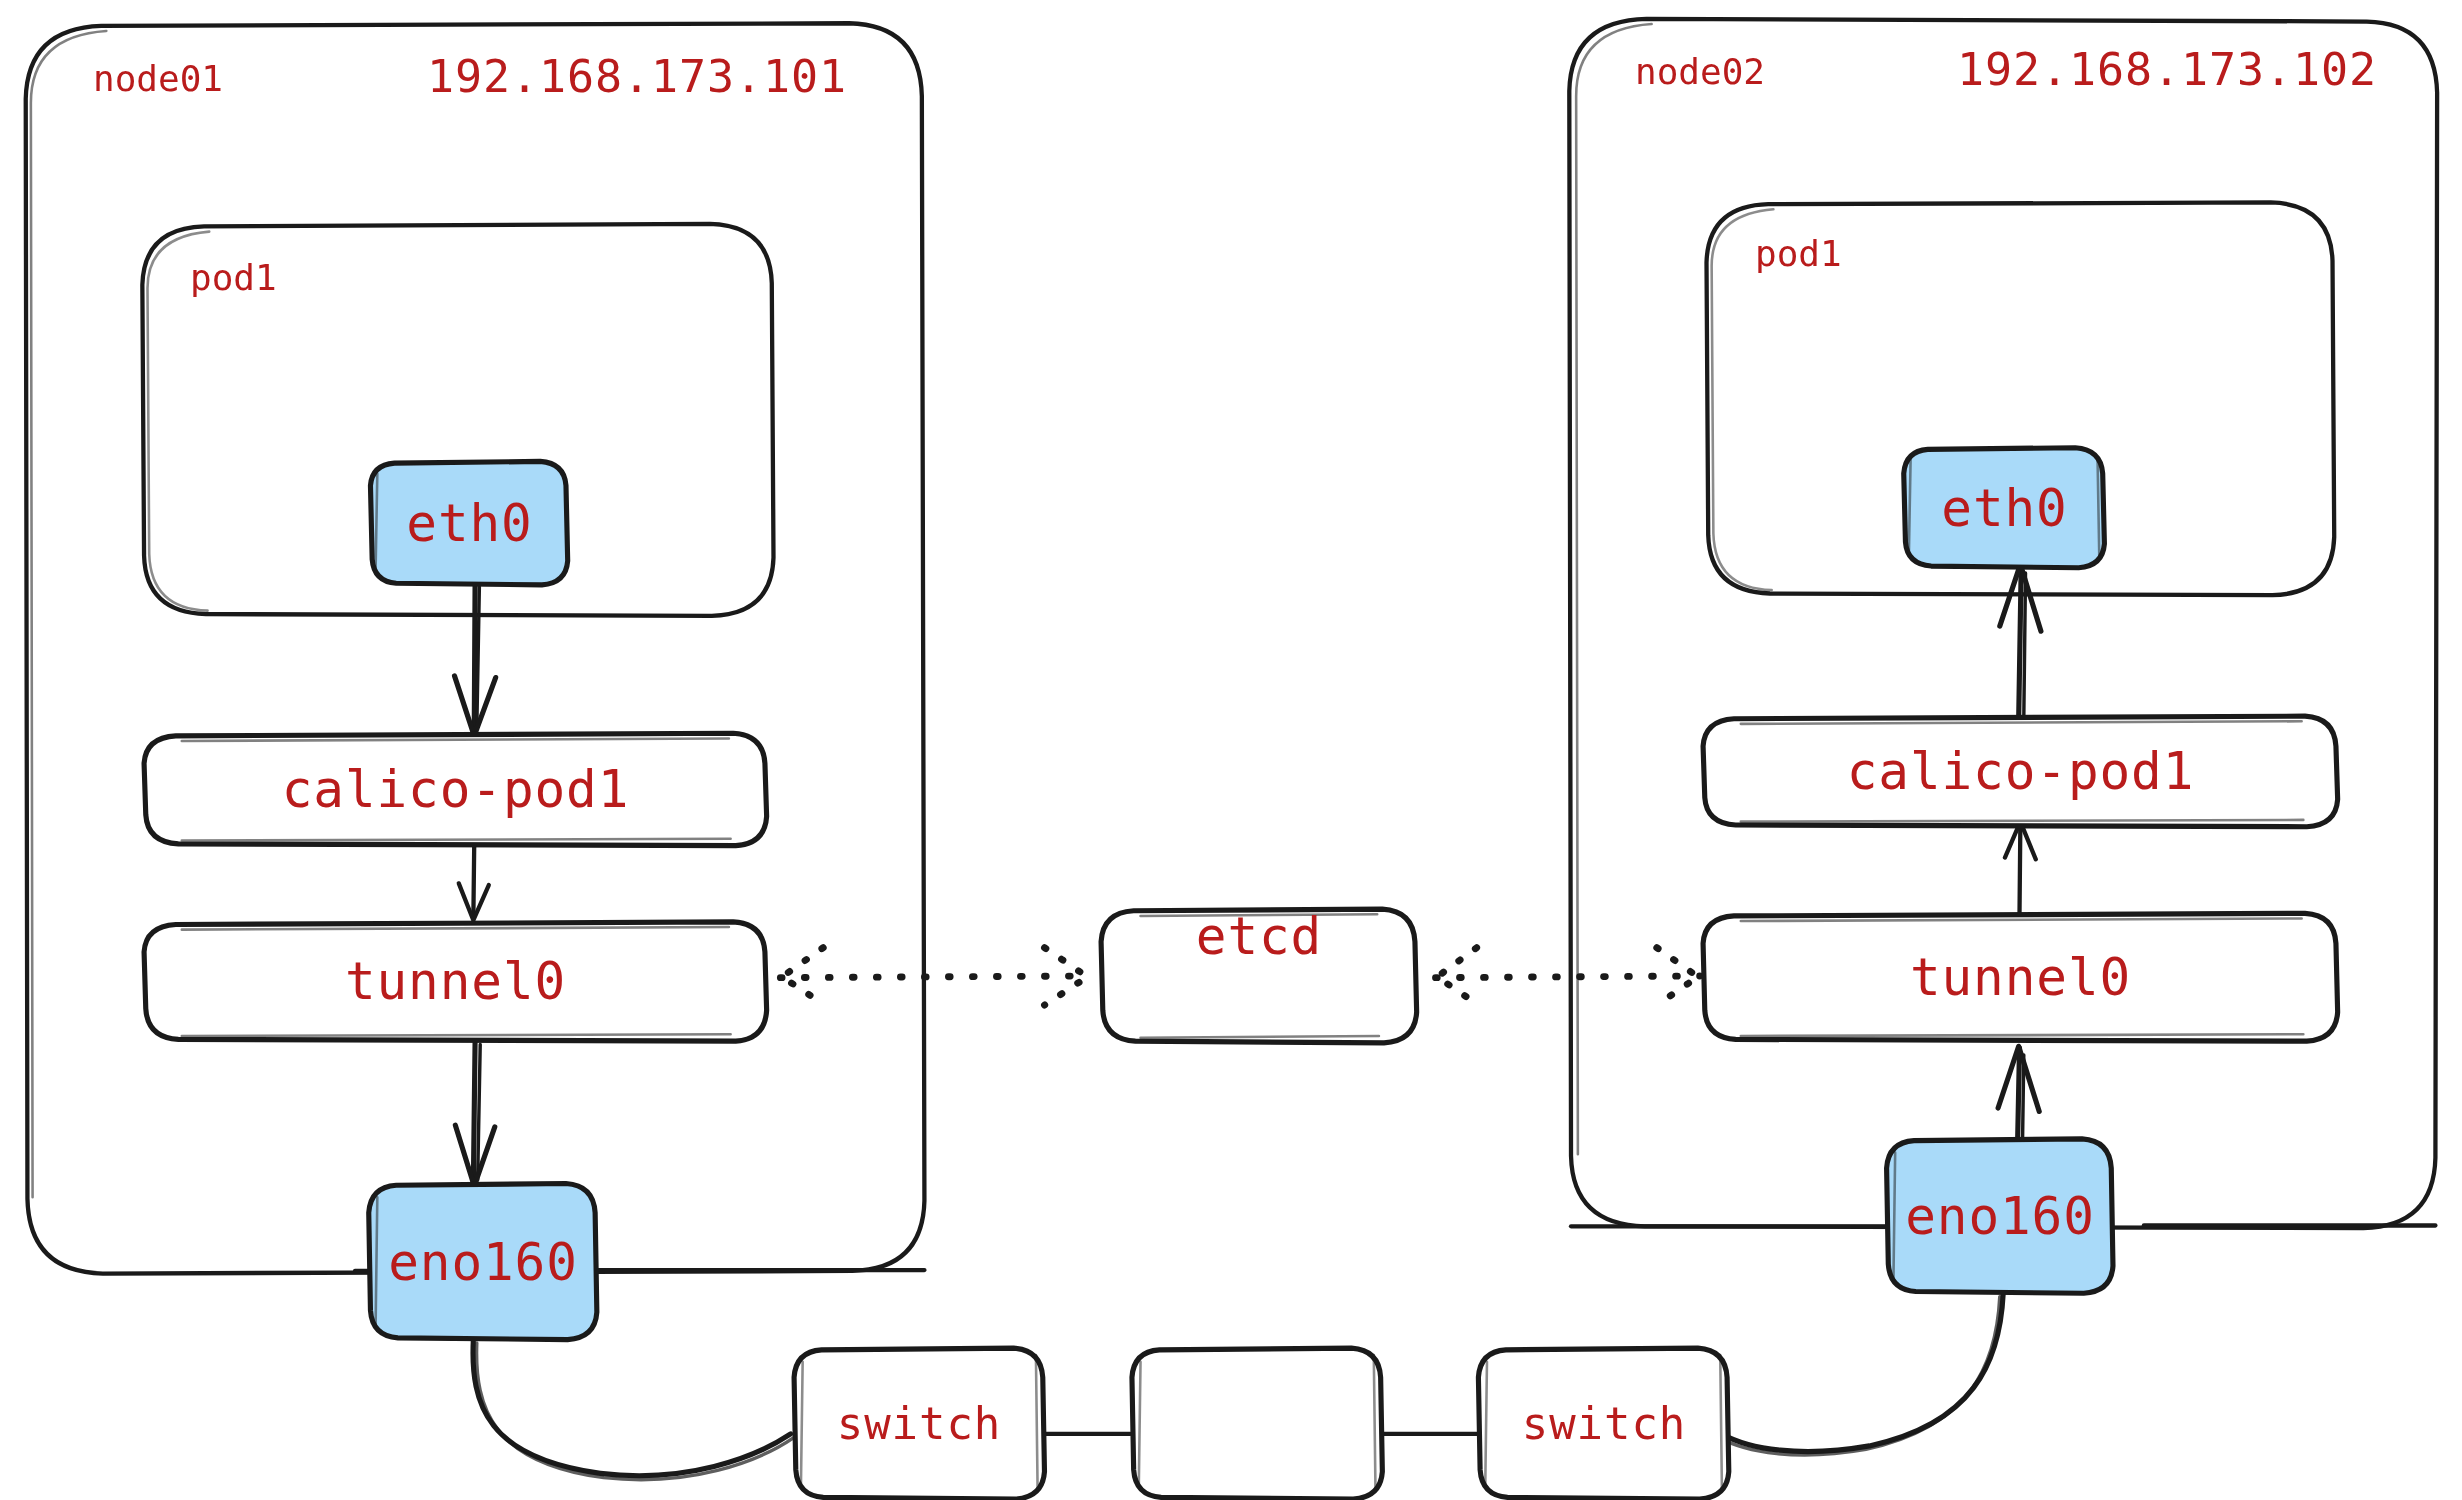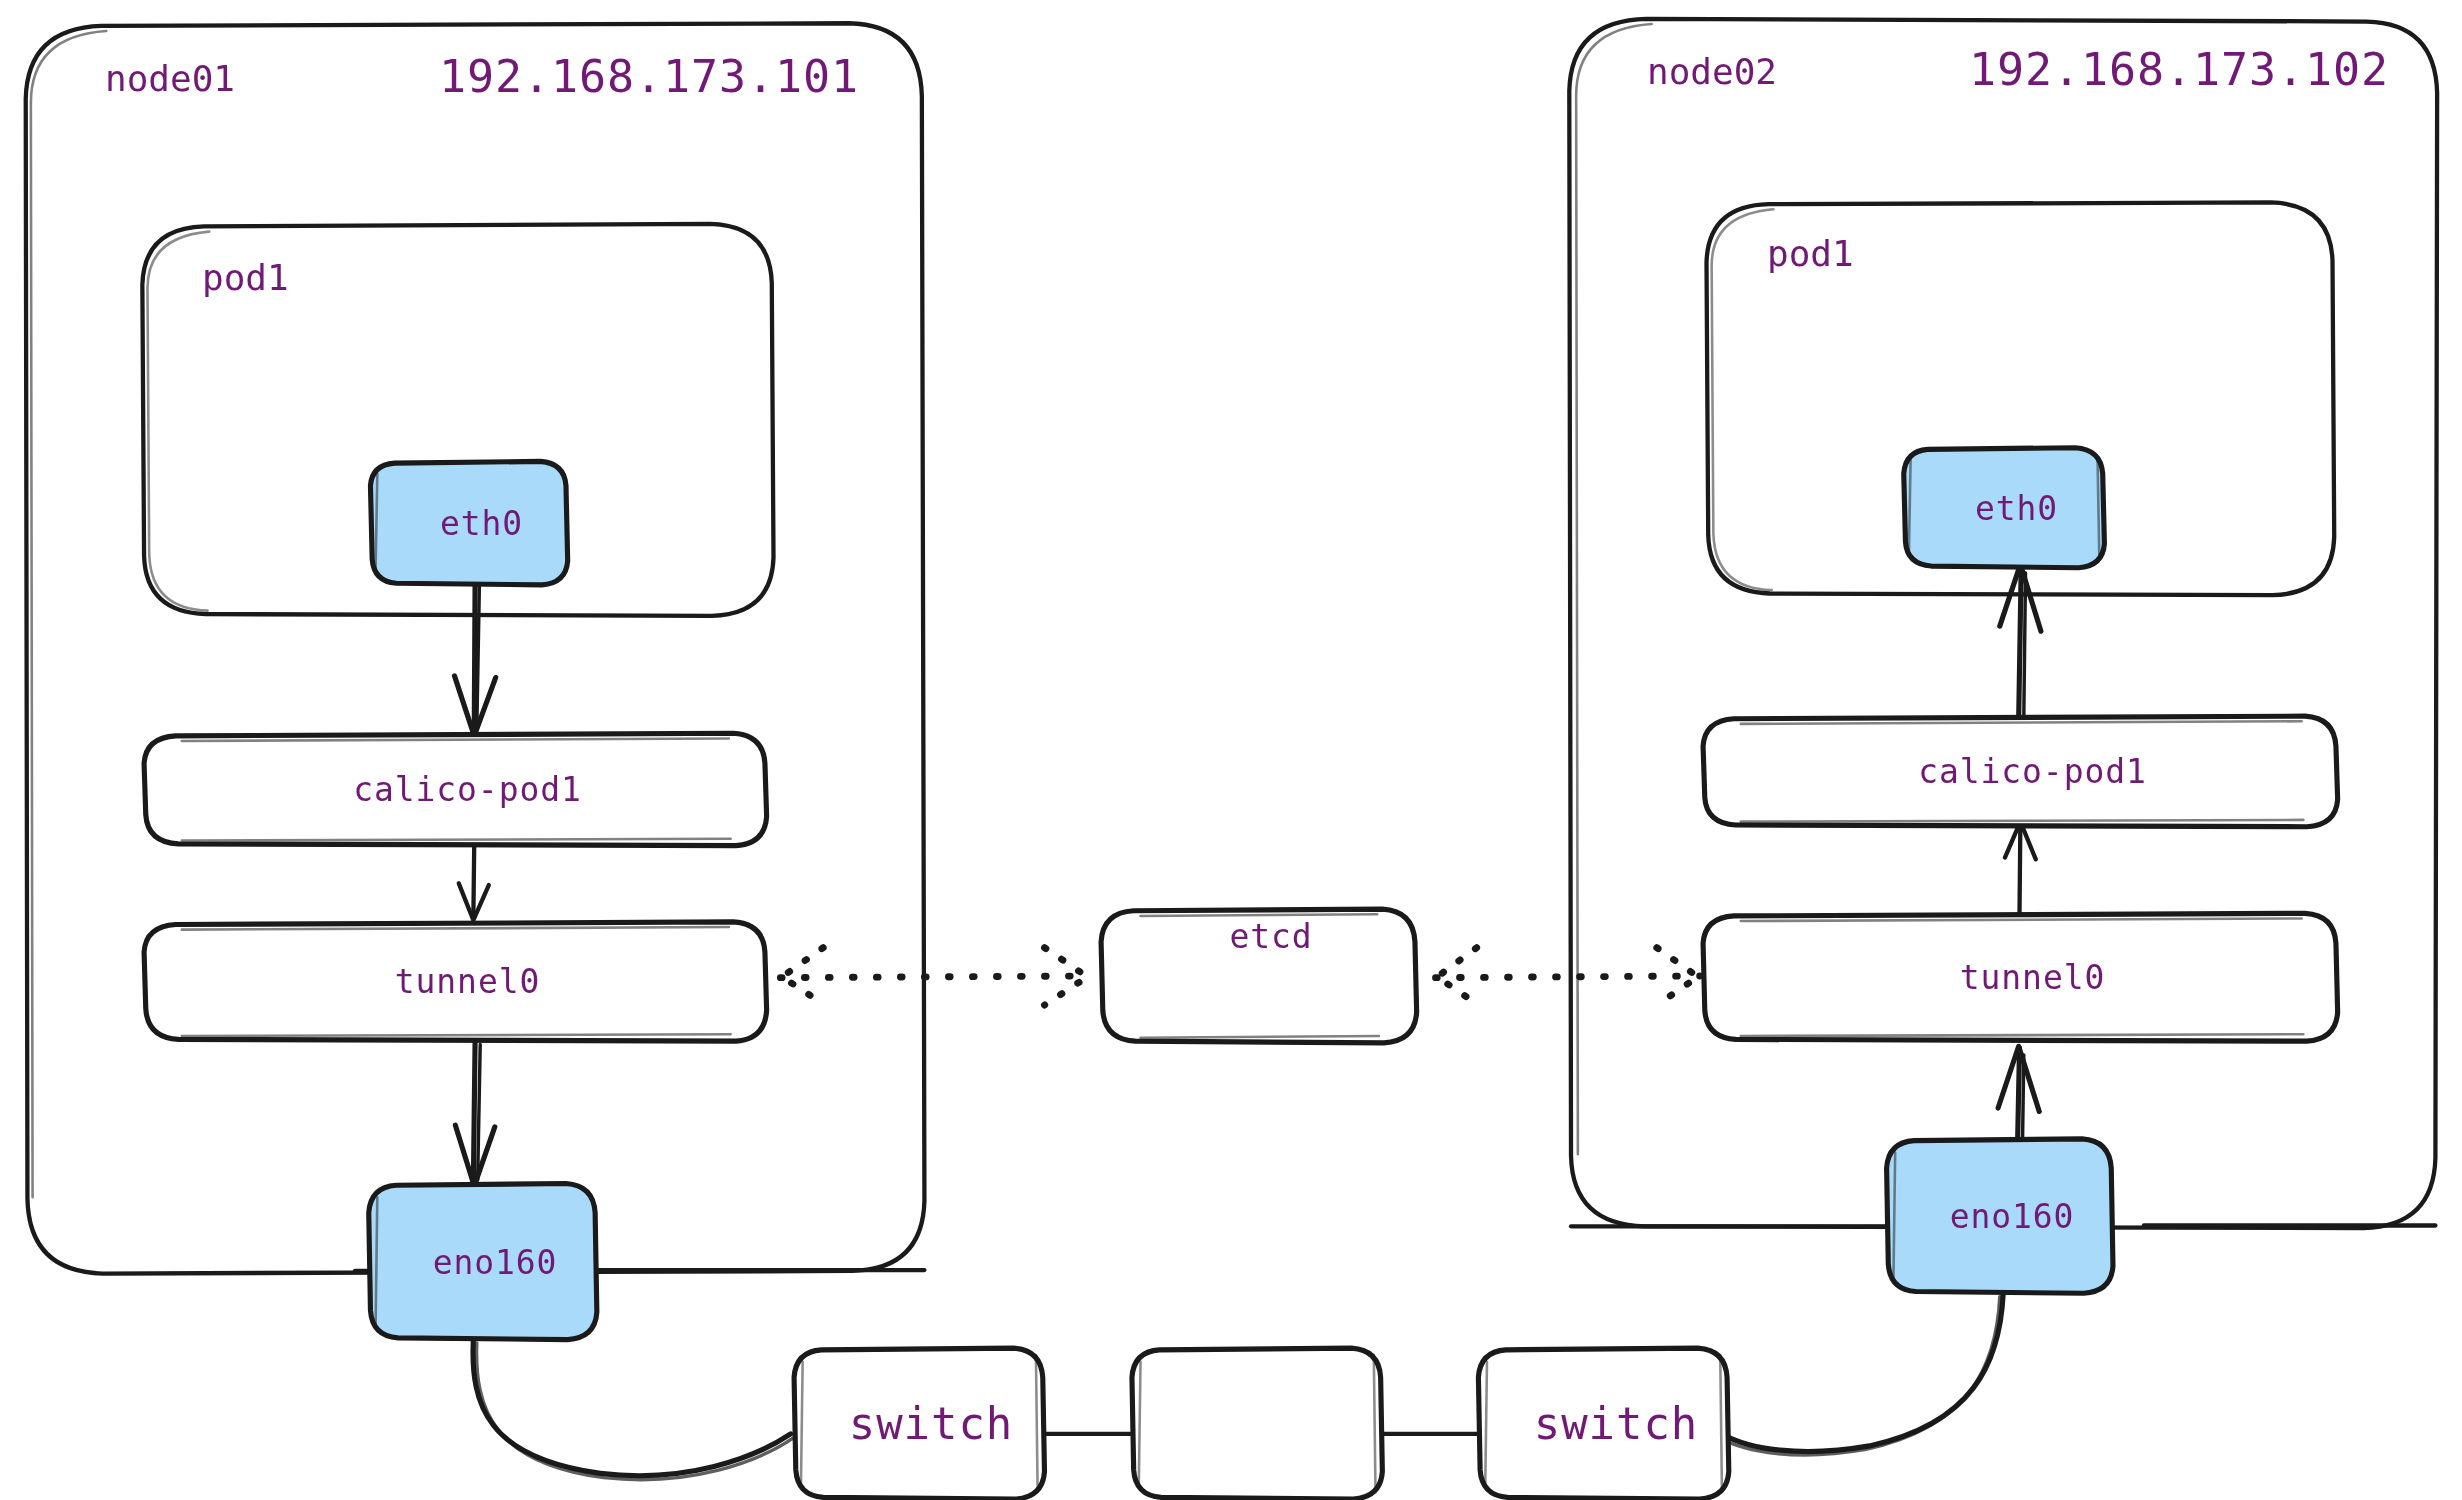--- a/index.html
+++ b/index.html
@@ -35,30 +35,29 @@
   .dotted-stroke {
     stroke-width: 8;
     stroke-dasharray: 2 26;
     stroke-linecap: round;
   }
   .fill-white { fill: #ffffff; }
   .fill-blue  { fill: #a9daf9; }
 
   .label {
     position: absolute;
-    color: #701a75;
+    color: #b91c1c;
     font-family: "DejaVu Sans Mono", "Liberation Mono", monospace;
     white-space: nowrap;
     user-select: none;
-    margin-left: 12px;
   }
   .lbl-node    { font-size: 36px; letter-spacing: 0px; }
   .lbl-ip      { font-size: 45px; letter-spacing: 0.9px; }
   .lbl-podip   { font-size: 45px; letter-spacing: 0.9px; }
-  .lbl-box     { font-size: 33px; letter-spacing: 0.9px; }
+  .lbl-box     { font-size: 51px; letter-spacing: 0.9px; }
   .lbl-box-sm  { font-size: 44px; letter-spacing: 0.9px; }
   .center {
     display: flex;
     align-items: center;
     justify-content: center;
     text-align: center;
   }
 </style>
 </head>
 <body>

